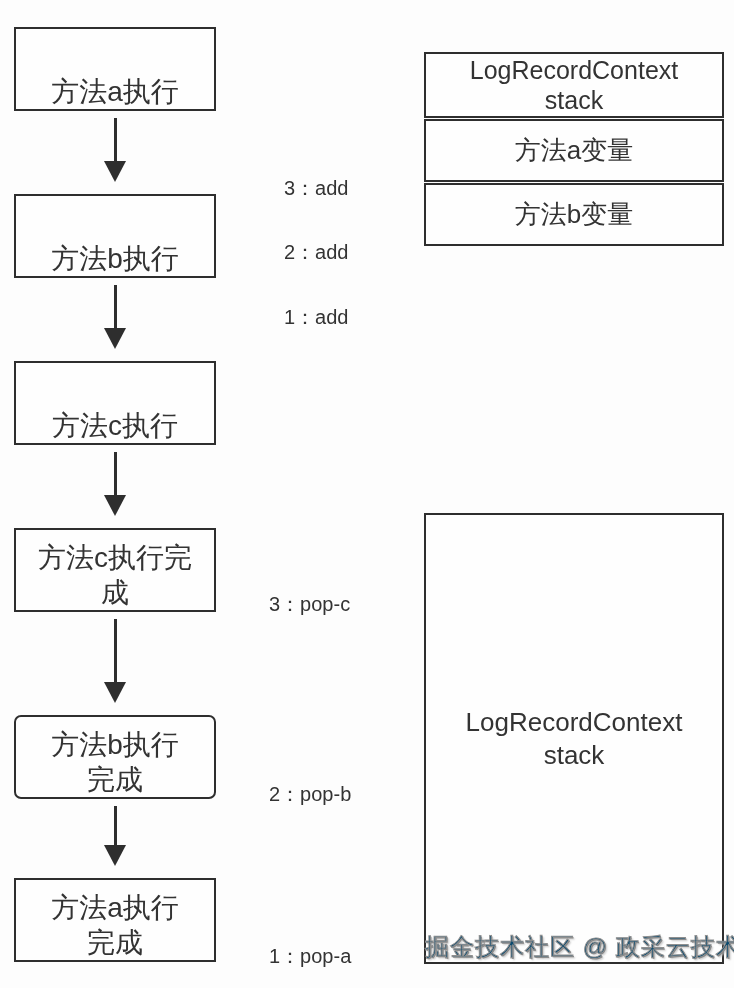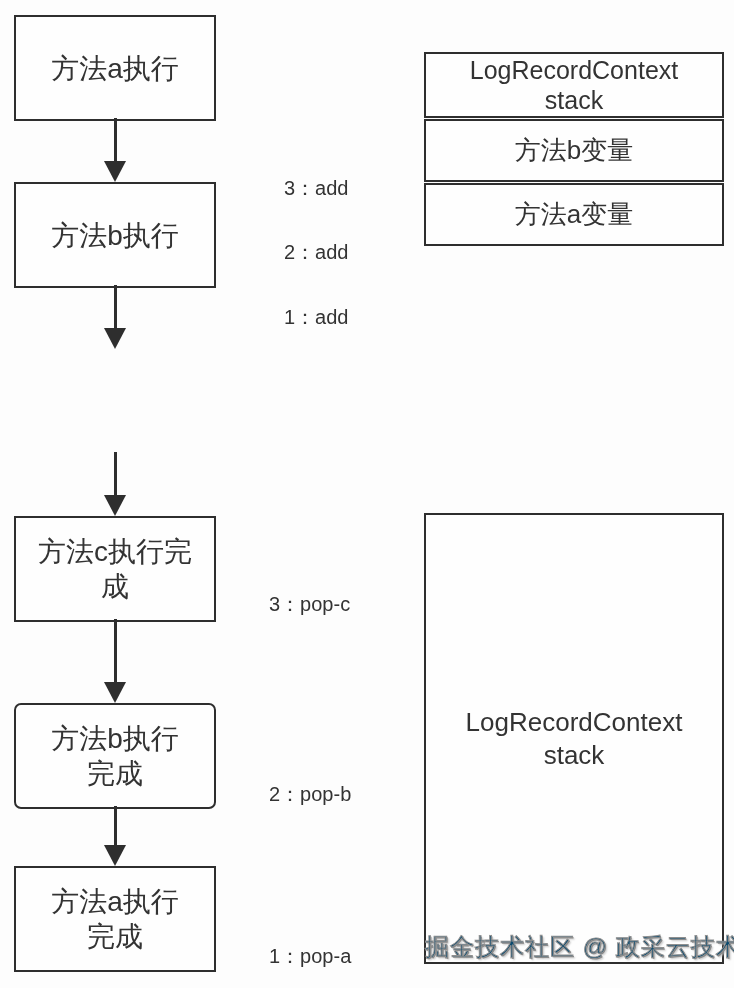--- a/index.html
+++ b/index.html
@@ -14,31 +14,32 @@
     height: 988px;
     background: #fdfdfd;
     overflow: hidden;
   }
 
   
   .flow-box {
     position: absolute;
     left: 14px;
     width: 202px;
-    height: 106px;
+    height: 84px;
     border: 2px solid #2e2e2e;
     background: #fefefe;
     display: flex;
-    align-items: center;
+    align-items: flex-end;
     justify-content: center;
     text-align: center;
     font-size: 28px;
     line-height: 1.25;
     color: #333333;
     padding: 0 22px;
+    margin-top: 12px;
   }
   .fb1 { top: 15px; }
   .fb2 { top: 182px; }
   .fb3 { top: 349px; }
   .fb4 { top: 516px; }
   .fb5 { top: 703px; border-radius: 7px; }
   .fb6 { top: 866px; }
 
   
   .arrow {
@@ -157,20 +158,23 @@
   </div>
 
   <div class="flow-box fb2">
     <span>方法b执行</span>
   </div>
   <div class="arrow a2">
     <div class="stem"></div>
     <div class="head"></div>
   </div>
 
+  <div class="flow-box fb3">
+    <span>方法c执行</span>
+  </div>
   <div class="arrow a3">
     <div class="stem"></div>
     <div class="head"></div>
   </div>
 
   <div class="flow-box fb4">
     <span>方法c执行完成</span>
   </div>
   <div class="arrow a4">
     <div class="stem"></div>
@@ -195,22 +199,22 @@
 
   <div class="step-label pop1">3：pop-c</div>
   <div class="step-label pop2">2：pop-b</div>
   <div class="step-label pop3">1：pop-a</div>
 
   <div class="stack-top">
     <div class="stack-cell stack-header">
       <span>LogRecordContext</span>
       <span>stack</span>
     </div>
+    <div class="stack-cell stack-item">方法a变量</div>
     <div class="stack-cell stack-item">方法b变量</div>
-    <div class="stack-cell stack-item">方法a变量</div>
   </div>
 
   <div class="stack-bottom">
     <span>LogRecordContext</span>
     <span>stack</span>
   </div>
 
   <div class="watermark">掘金技术社区 @ 政采云技术</div>
 
 </div>

